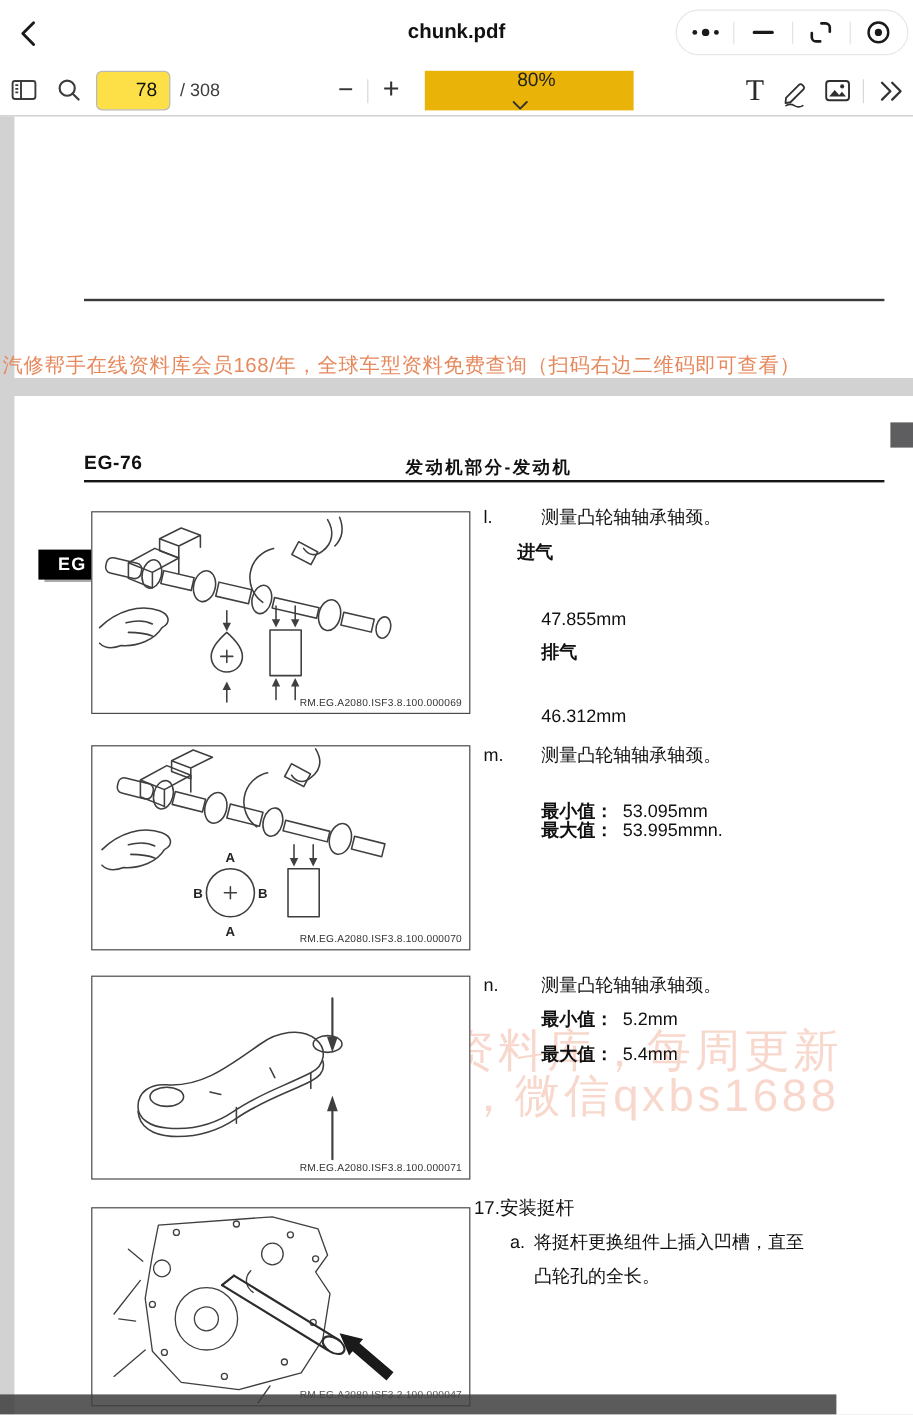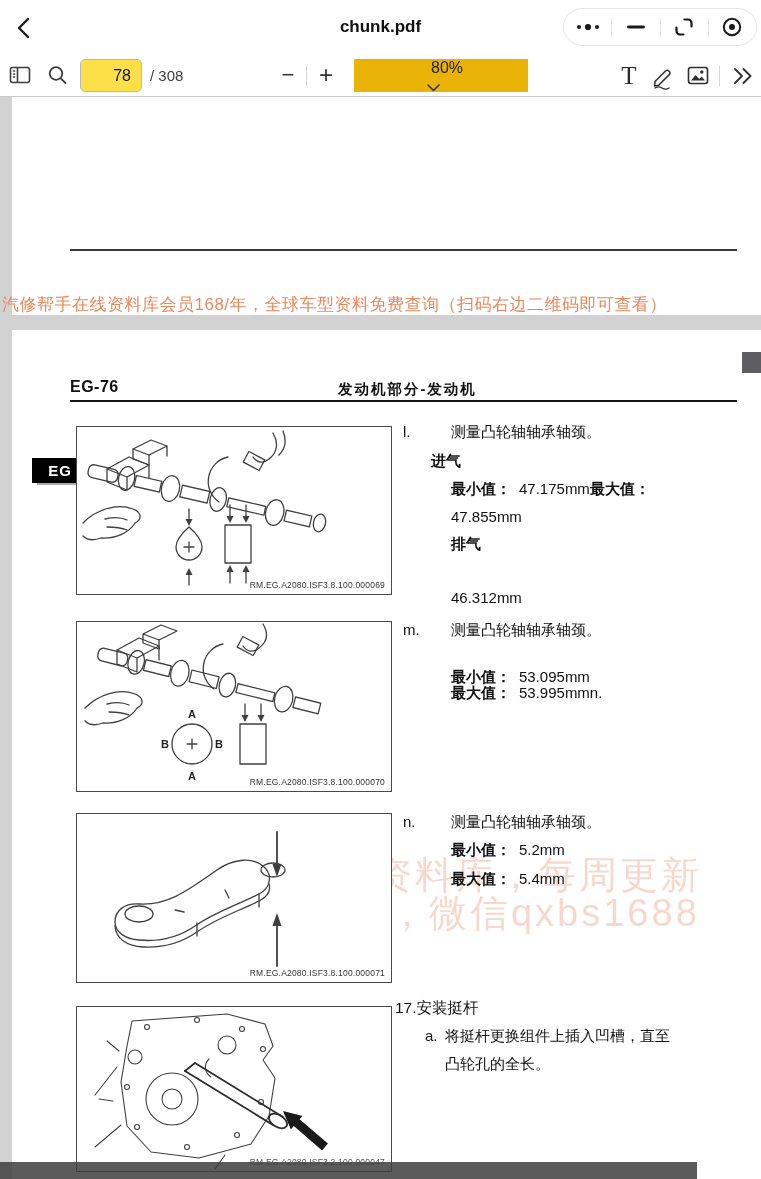--- a/index.html
+++ b/index.html
@@ -289,23 +289,20 @@
           <polygon points="206,104 225.6,108.9 222.6,112.3 250.9,136.6 245.1,143.4 216.8,119.1 213.9,122.5" fill="#1a1a1a"></polygon>
         </svg>
         <span class="fig-cap" style="color:#555">RM.EG.A2080.ISF3.2.100.000047</span>
       </div>
 
       <div class="txt flexline" style="top:91px;left:391px;width:340px">
         <span class="mk">l.</span>
         <span>测量凸轮轴轴承轴颈。</span>
       </div>
       <div class="txt" style="top:120px;left:419px"><b>进气</b></div>
-      <div class="txt" style="top:148px;left:439px">
-        <b>最小值：</b><span class="val">47.175mm</span><b>最大值：</b>
-      </div>
       <div class="txt" style="top:176px;left:439px">47.855mm</div>
       <div class="txt" style="top:203px;left:439px"><b>排气</b></div>
       <div class="txt" style="top:257px;left:439px">46.312mm</div>
 
       <div class="txt flexline" style="top:289px;left:391px;width:340px">
         <span class="mk">m.</span>
         <span>测量凸轮轴轴承轴颈。</span>
       </div>
       <div class="txt" style="top:336px;left:439px">
         <b>最小值：</b><span class="val">53.095mm</span>

